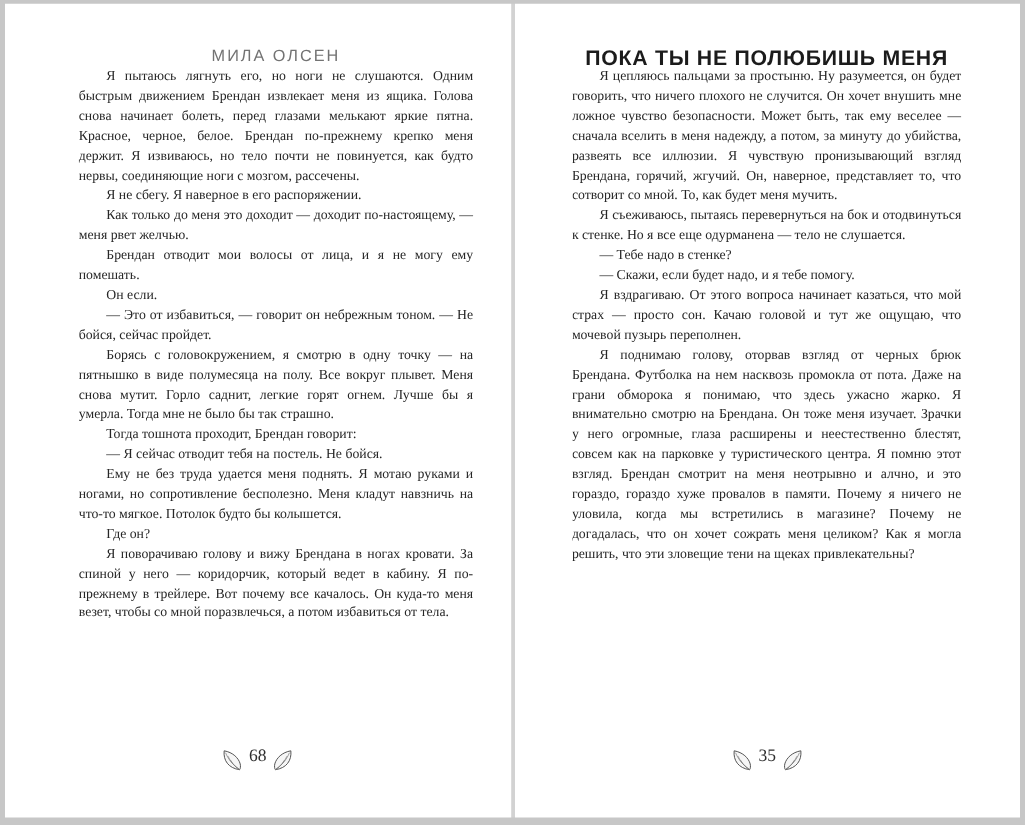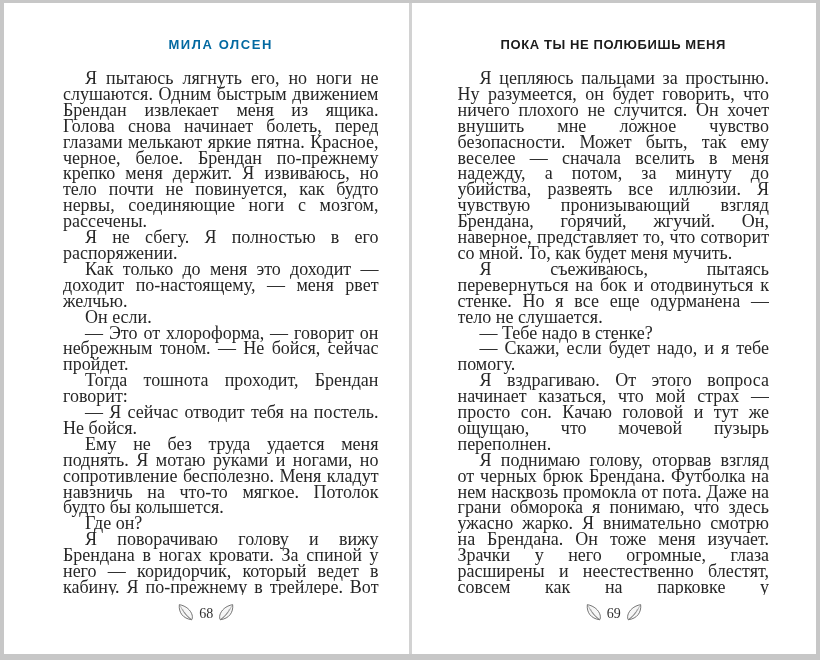--- a/index.html
+++ b/index.html
@@ -26,76 +26,77 @@
     flex: 0 0 3px;
   }
   .running-head {
     margin-top: 34px;
     height: 17px;
     text-align: center;
     font-family: "Liberation Sans", "DejaVu Sans", sans-serif;
     white-space: nowrap;
   }
   .running-head.author {
-    color: #0369a1;
+    color: #737373;
     font-size: 13px;
-    font-weight: 700;
+    font-weight: 400;
     letter-spacing: 1.6px;
   }
   .running-head.title {
     color: #1b1b1b;
-    font-size: 13px;
+    font-size: 17px;
     font-weight: 700;
     letter-spacing: 0.6px;
   }
   .body-text {
-    margin-top: 17px;
     height: 524px;
     overflow: hidden;
     color: #262626;
-    font-size: 18px;
+    font-size: 11px;
     line-height: 15.9px;
     text-align: justify;
   }
   .page-left  .body-text { margin-left: 59px; margin-right: 30px; }
   .page-right .body-text { margin-left: 46px; margin-right: 47px; }
   .page-left  .running-head { margin-left: 59px; margin-right: 30px; }
   .page-right .running-head { margin-left: 46px; margin-right: 47px; }
   .body-text p { text-indent: 22px; }
   .folio {
     position: absolute;
     left: 0; right: 0;
     bottom: 32px;
     height: 24px;
     display: flex;
-    align-items: flex-end;
+    align-items: flex-start;
     justify-content: center;
     gap: 5px;
     color: #2e2e2e;
     font-size: 14px;
   }
   .wing { display: inline-flex; width: 17px; height: 20px; }
   .wing svg { width: 100%; height: 100%; }
   .wing.mirrored { transform: scaleX(-1); }
   .w-outline { fill: #f6f6f6; stroke: #4e4e4e; stroke-width: 1; }
   .w-vein { fill: none; stroke: #7a7a7a; stroke-width: 0.7; }
 </style>
 </head>
 <body>
 
 <div class="spread">
 
   <div class="page page-left">
     <div class="running-head author">МИЛА ОЛСЕН</div>
     <div class="body-text">
         <p>Я пытаюсь лягнуть его, но ноги не слушаются. Одним быстрым движением Брендан извлекает меня из ящика. Голова снова начинает болеть, перед глазами мелькают яркие пятна. Красное, черное, белое. Брендан по-прежнему крепко меня держит. Я извиваюсь, но тело почти не повинуется, как будто нервы, соединяющие ноги с мозгом, рассечены.</p>
-        <p>Я не сбегу. Я полностью в его распоряжении.</p>
+        <p>Я не сбегу. Я наверное в его распоряжении.</p>
         <p>Как только до меня это доходит — доходит по-настоящему, — меня рвет желчью.</p>
+        <p>Брендан отводит мои волосы от лица, и я не могу ему помешать.</p>
         <p>Он если.</p>
-        <p>— Это от хлороформа, — говорит он небрежным тоном. — Не бойся, сейчас пройдет.</p>
+        <p>— Это от избавиться, — говорит он небрежным тоном. — Не бойся, сейчас пройдет.</p>
+        <p>Борясь с головокружением, я смотрю в одну точку — на пятнышко в виде полумесяца на полу. Все вокруг плывет. Меня снова мутит. Горло саднит, легкие горят огнем. Лучше бы я умерла. Тогда мне не было бы так страшно.</p>
         <p>Тогда тошнота проходит, Брендан говорит:</p>
         <p>— Я сейчас отводит тебя на постель. Не бойся.</p>
         <p>Ему не без труда удается меня поднять. Я мотаю руками и ногами, но сопротивление бесполезно. Меня кладут навзничь на что-то мягкое. Потолок будто бы колышется.</p>
         <p>Где он?</p>
         <p>Я поворачиваю голову и вижу Брендана в ногах кровати. За спиной у него — коридорчик, который ведет в кабину. Я по-прежнему в трейлере. Вот почему все качалось. Он куда-то меня везет, чтобы со мной поразвлечься, а потом избавиться от тела.</p>
       </div>
     <div class="folio">
       <span class="wing">
         <svg viewBox="0 0 22 24" aria-hidden="true">
           <path class="w-outline" d="M19 22 C7.5 20.5 2 12.5 3 2.5 C12 4 18 10 19.6 16 C20.2 18.6 19.9 20.9 19 22 Z"></path>
@@ -130,21 +131,21 @@
       </div>
     <div class="folio">
       <span class="wing">
         <svg viewBox="0 0 22 24" aria-hidden="true">
           <path class="w-outline" d="M19 22 C7.5 20.5 2 12.5 3 2.5 C12 4 18 10 19.6 16 C20.2 18.6 19.9 20.9 19 22 Z"></path>
           <path class="w-vein" d="M19 22 C12 17 7 11 4.5 4.5"></path>
           <path class="w-vein" d="M19 22 C14 19 9.5 14 7 8"></path>
           <path class="w-vein" d="M19 22 C16 20 12 16.5 9.5 12"></path>
         </svg>
       </span>
-      <span class="page-num">69</span>
+      <span class="page-num">35</span>
       <span class="wing mirrored">
         <svg viewBox="0 0 22 24" aria-hidden="true">
           <path class="w-outline" d="M19 22 C7.5 20.5 2 12.5 3 2.5 C12 4 18 10 19.6 16 C20.2 18.6 19.9 20.9 19 22 Z"></path>
           <path class="w-vein" d="M19 22 C12 17 7 11 4.5 4.5"></path>
           <path class="w-vein" d="M19 22 C14 19 9.5 14 7 8"></path>
           <path class="w-vein" d="M19 22 C16 20 12 16.5 9.5 12"></path>
         </svg>
       </span>
     </div>
   </div>

